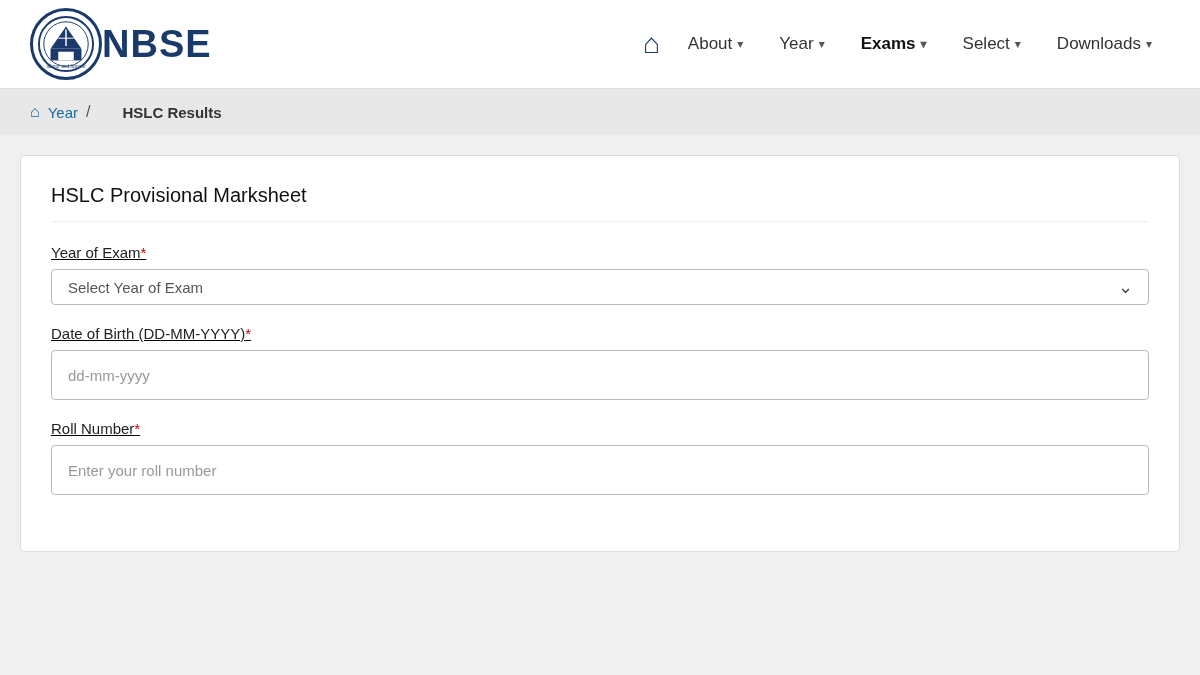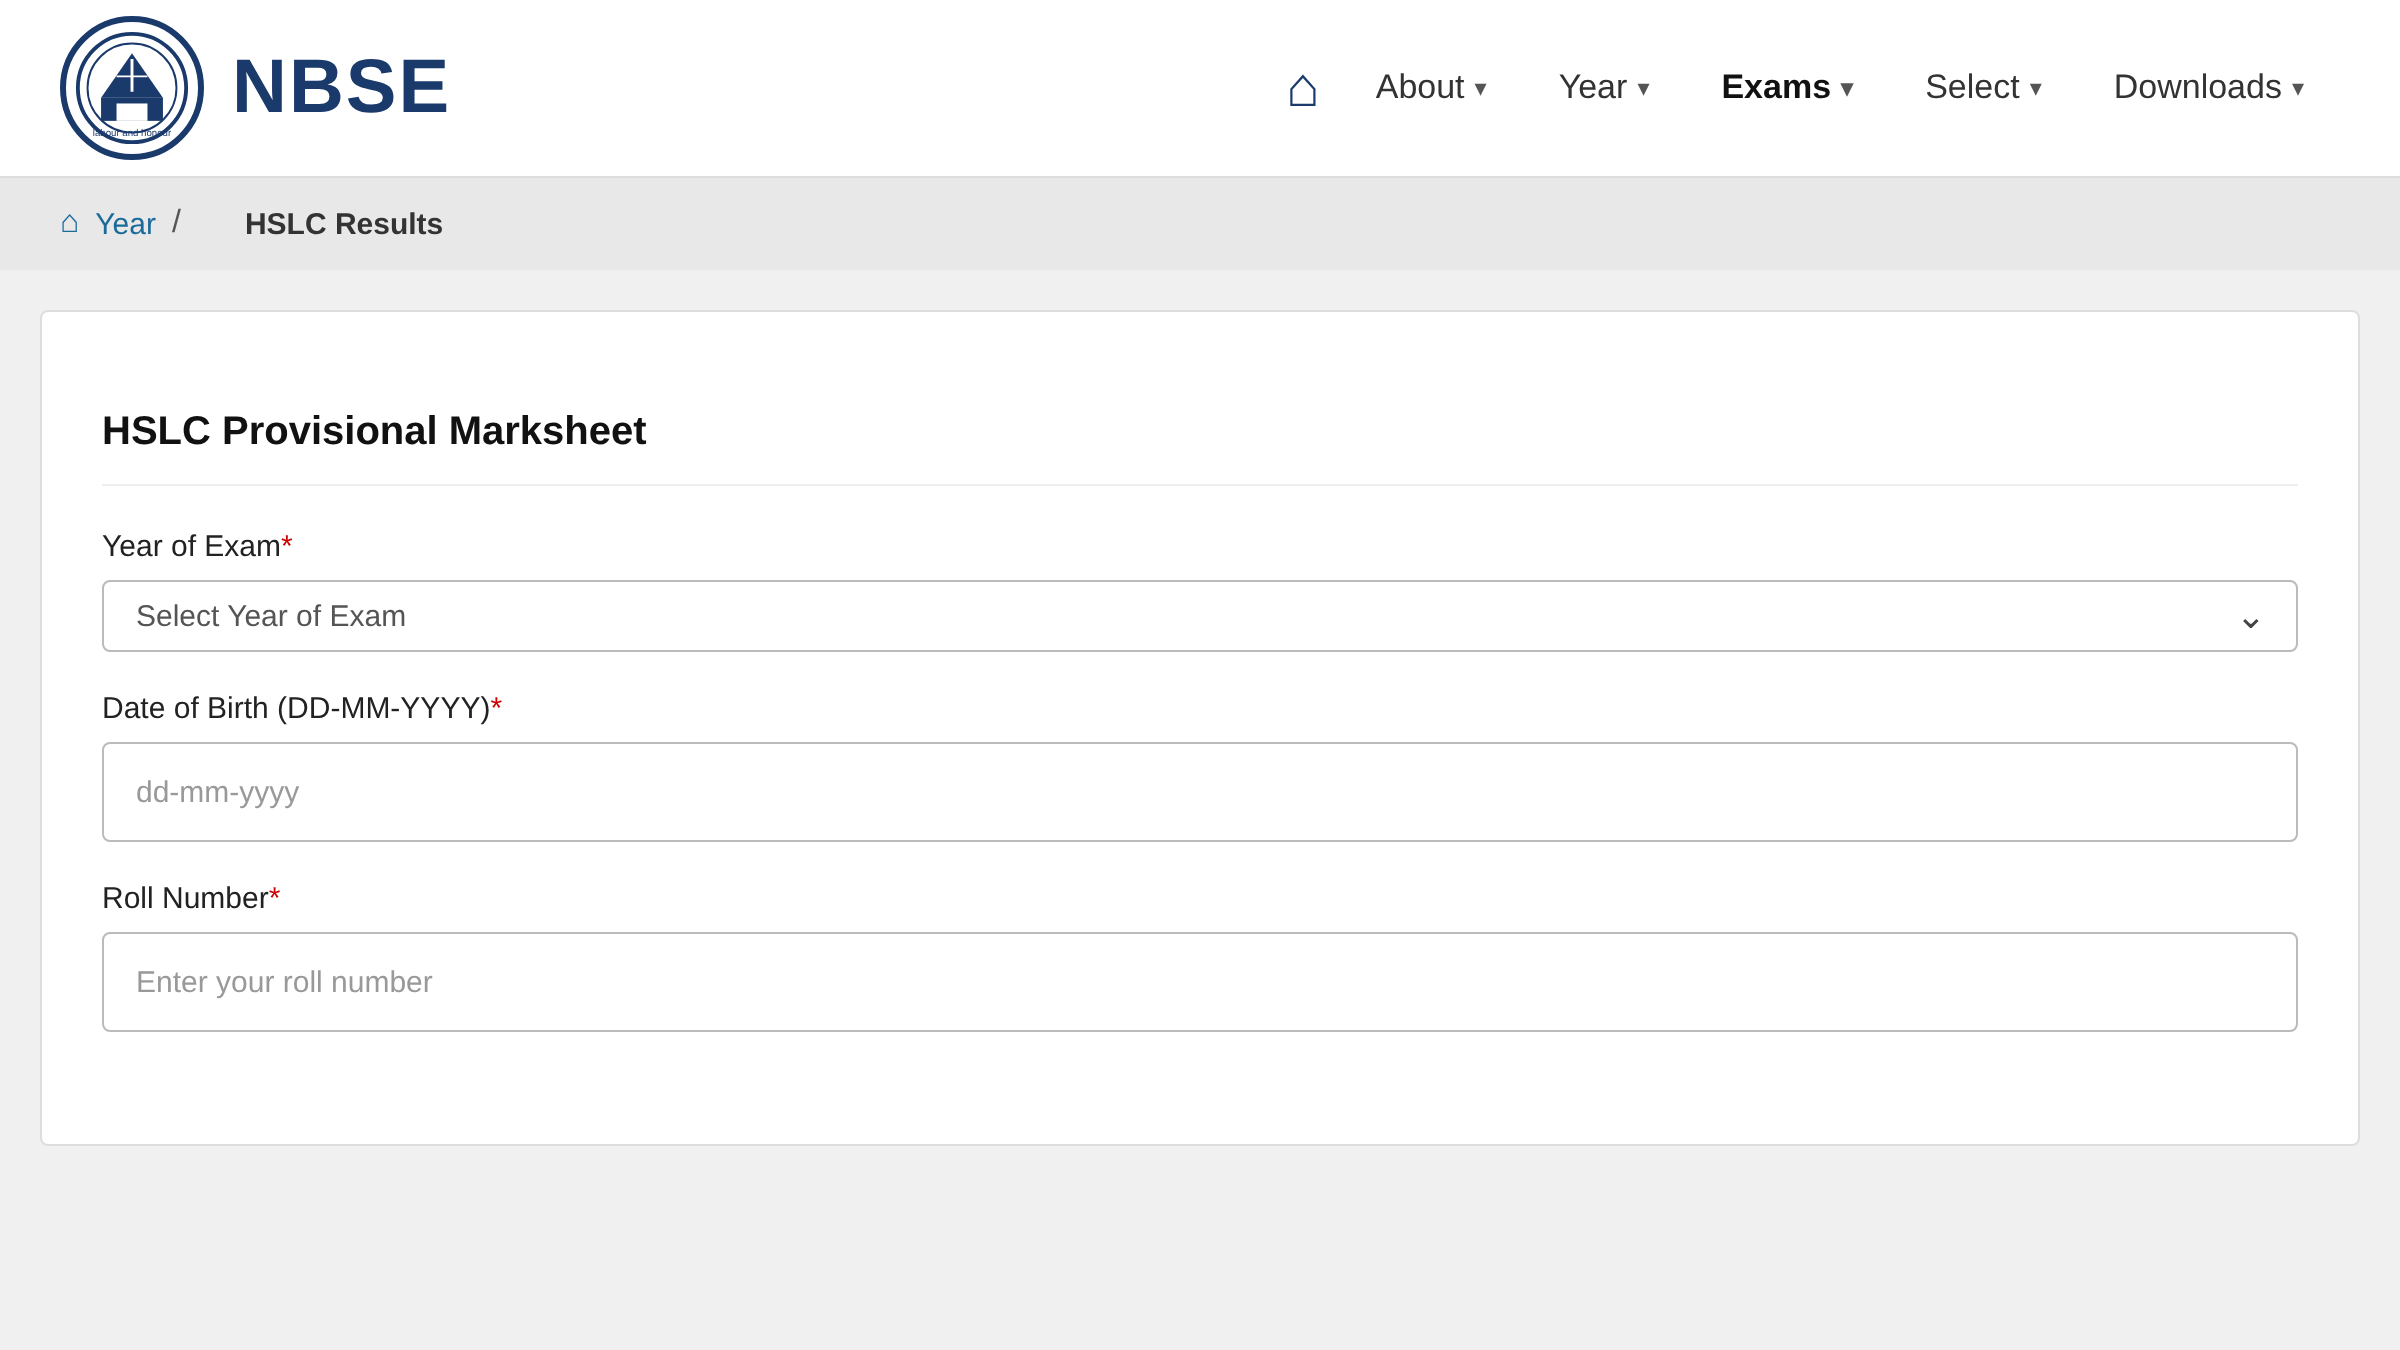--- a/index.html
+++ b/index.html
@@ -21,21 +21,20 @@
       display: flex;
       align-items: center;
       padding: 0 30px;
       height: 89px;
       border-bottom: 1px solid #ddd;
     }
 
     .logo-area {
       display: flex;
       align-items: center;
-      gap: 14px;
       margin-right: 40px;
     }
 
     .logo-circle {
       width: 72px;
       height: 72px;
       border-radius: 50%;
       border: 3px solid #1a3a6b;
       display: flex;
       align-items: center;
@@ -135,36 +134,36 @@
 
     .form-card {
       background: #ffffff;
       border: 1px solid #ddd;
       border-radius: 4px;
       padding: 28px 30px 36px 30px;
     }
 
     .form-card-title {
       font-size: 20px;
-      font-weight: 700;
+      font-weight: 400;
       color: #111;
       margin-bottom: 22px;
       padding-bottom: 14px;
       border-bottom: 1px solid #eee;
-      margin-top: 21px;
     }
 
     .form-subtitle {
       font-size: 14px;
       color: #444;
       margin-bottom: 22px;
     }
 
     .form-group {
       margin-bottom: 20px;
+      text-decoration: underline;
     }
 
     .form-label {
       display: block;
       font-size: 15px;
       color: #222;
       margin-bottom: 8px;
     }
 
     .form-label .required {

